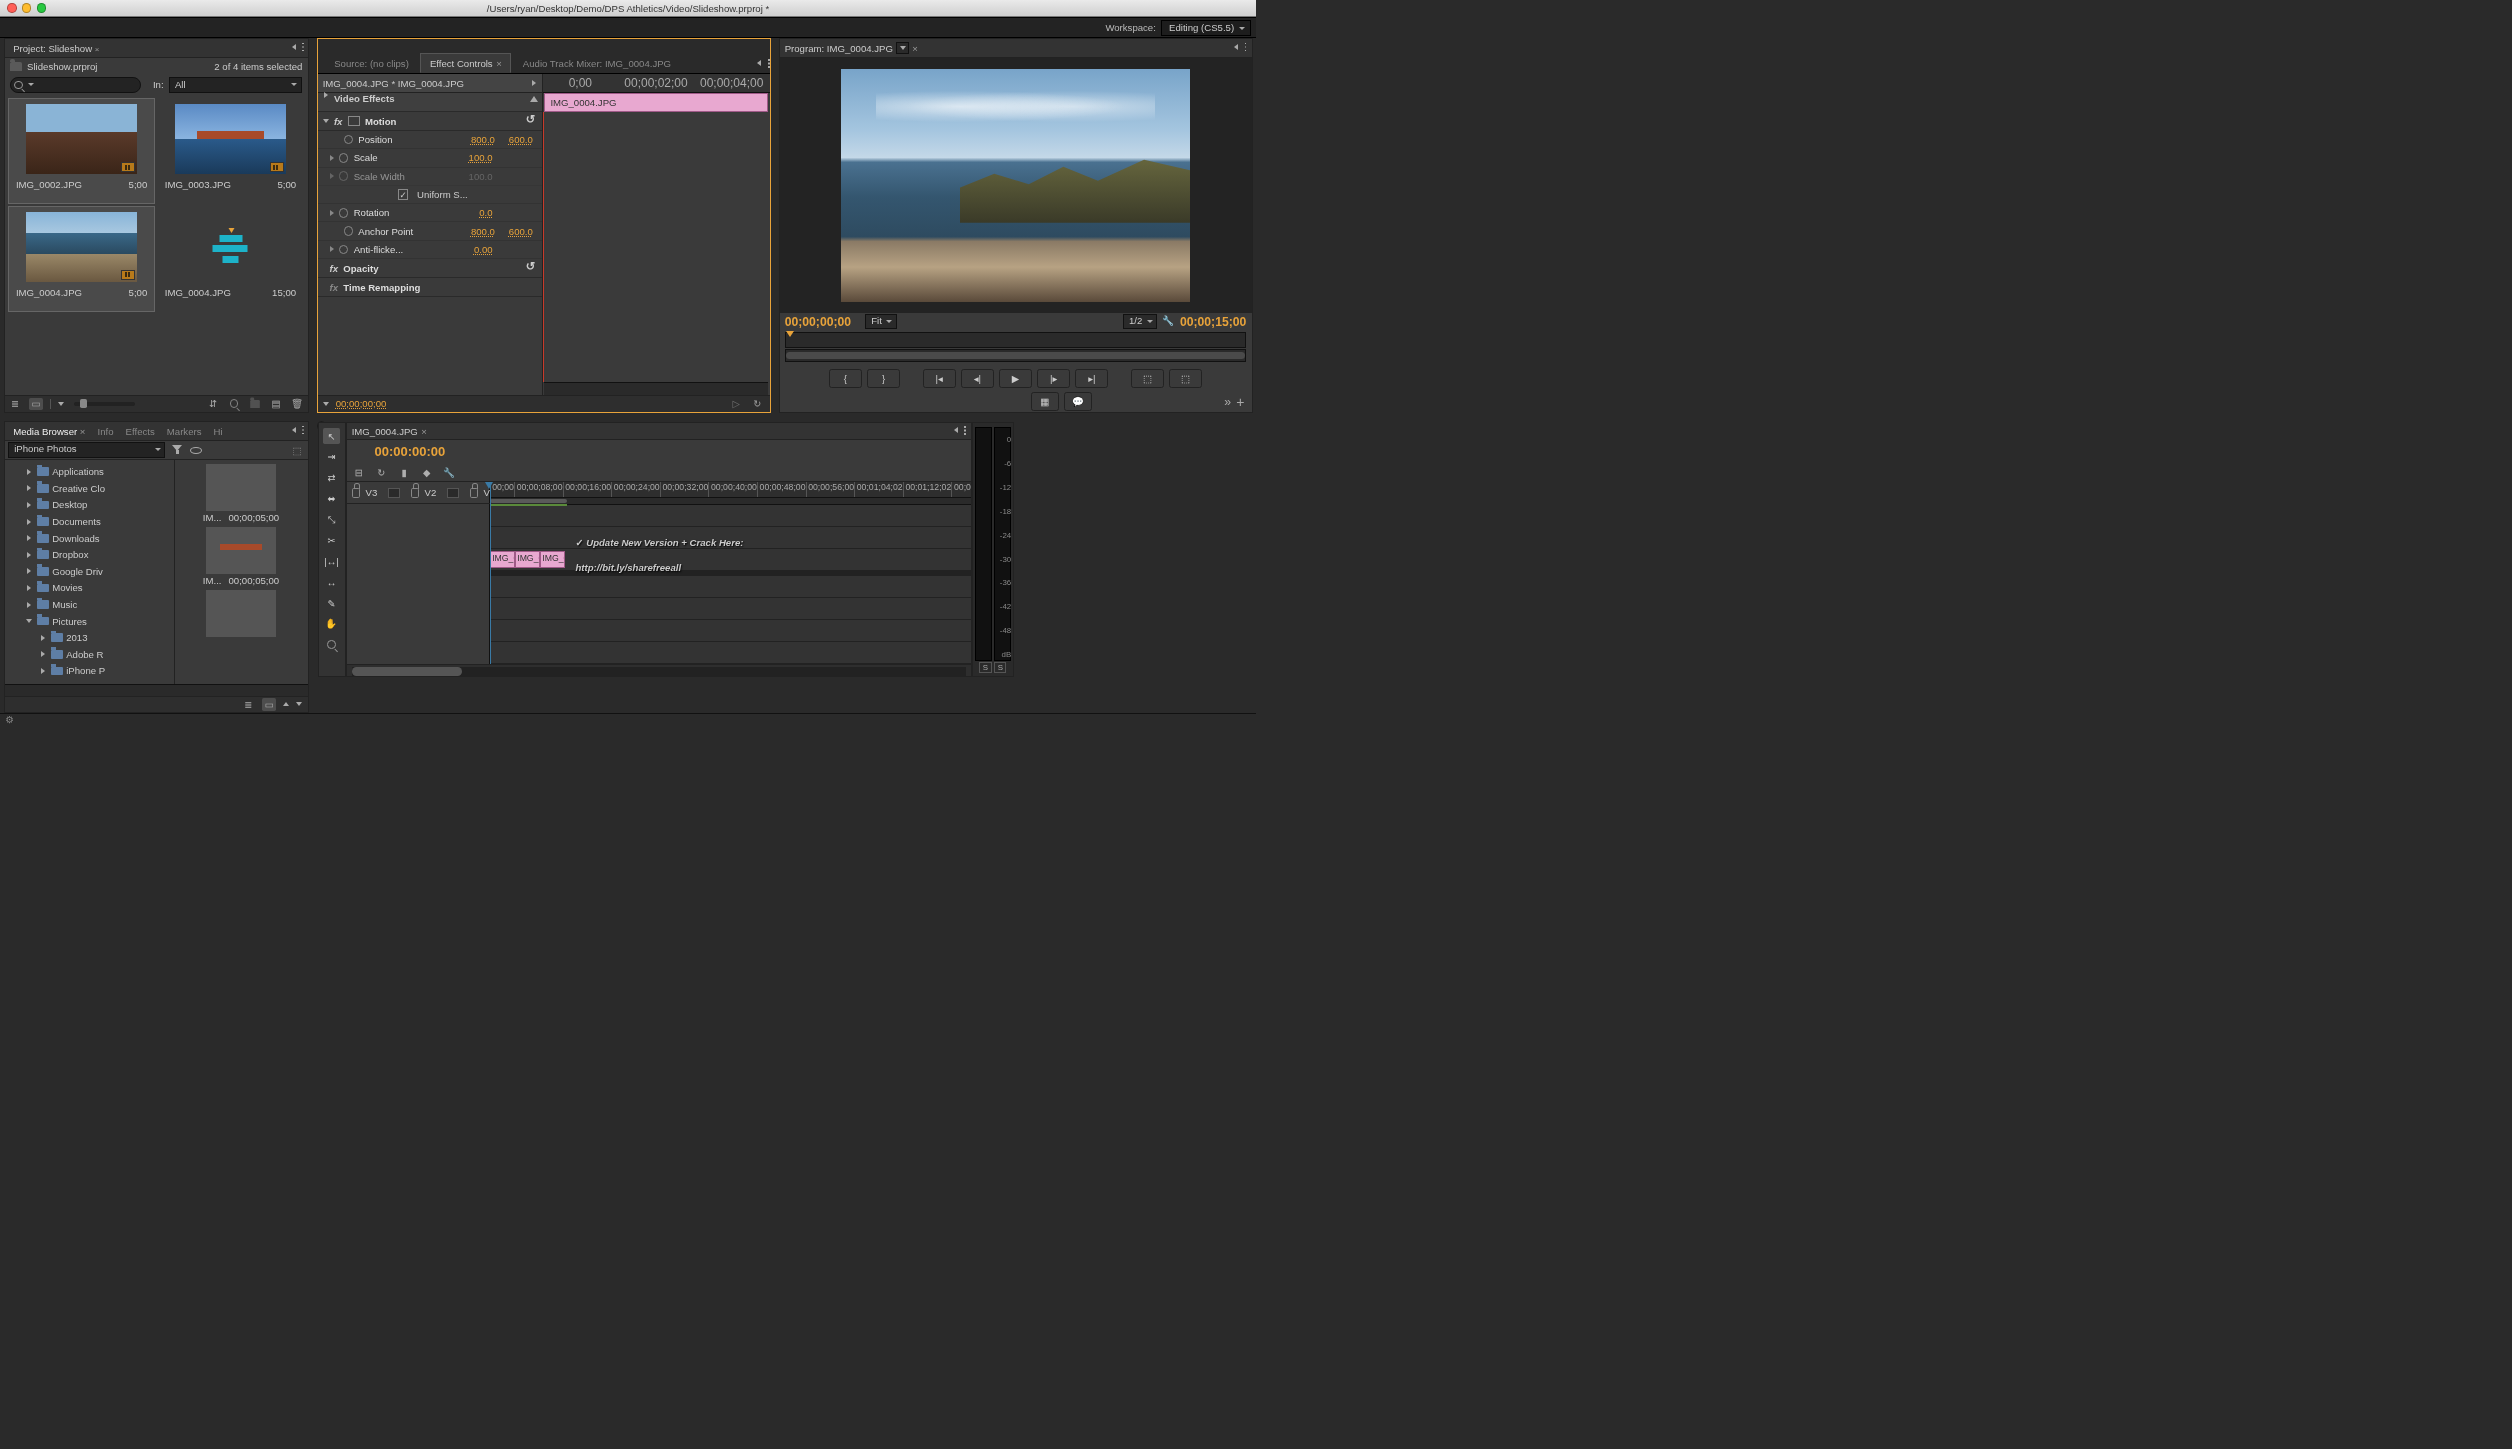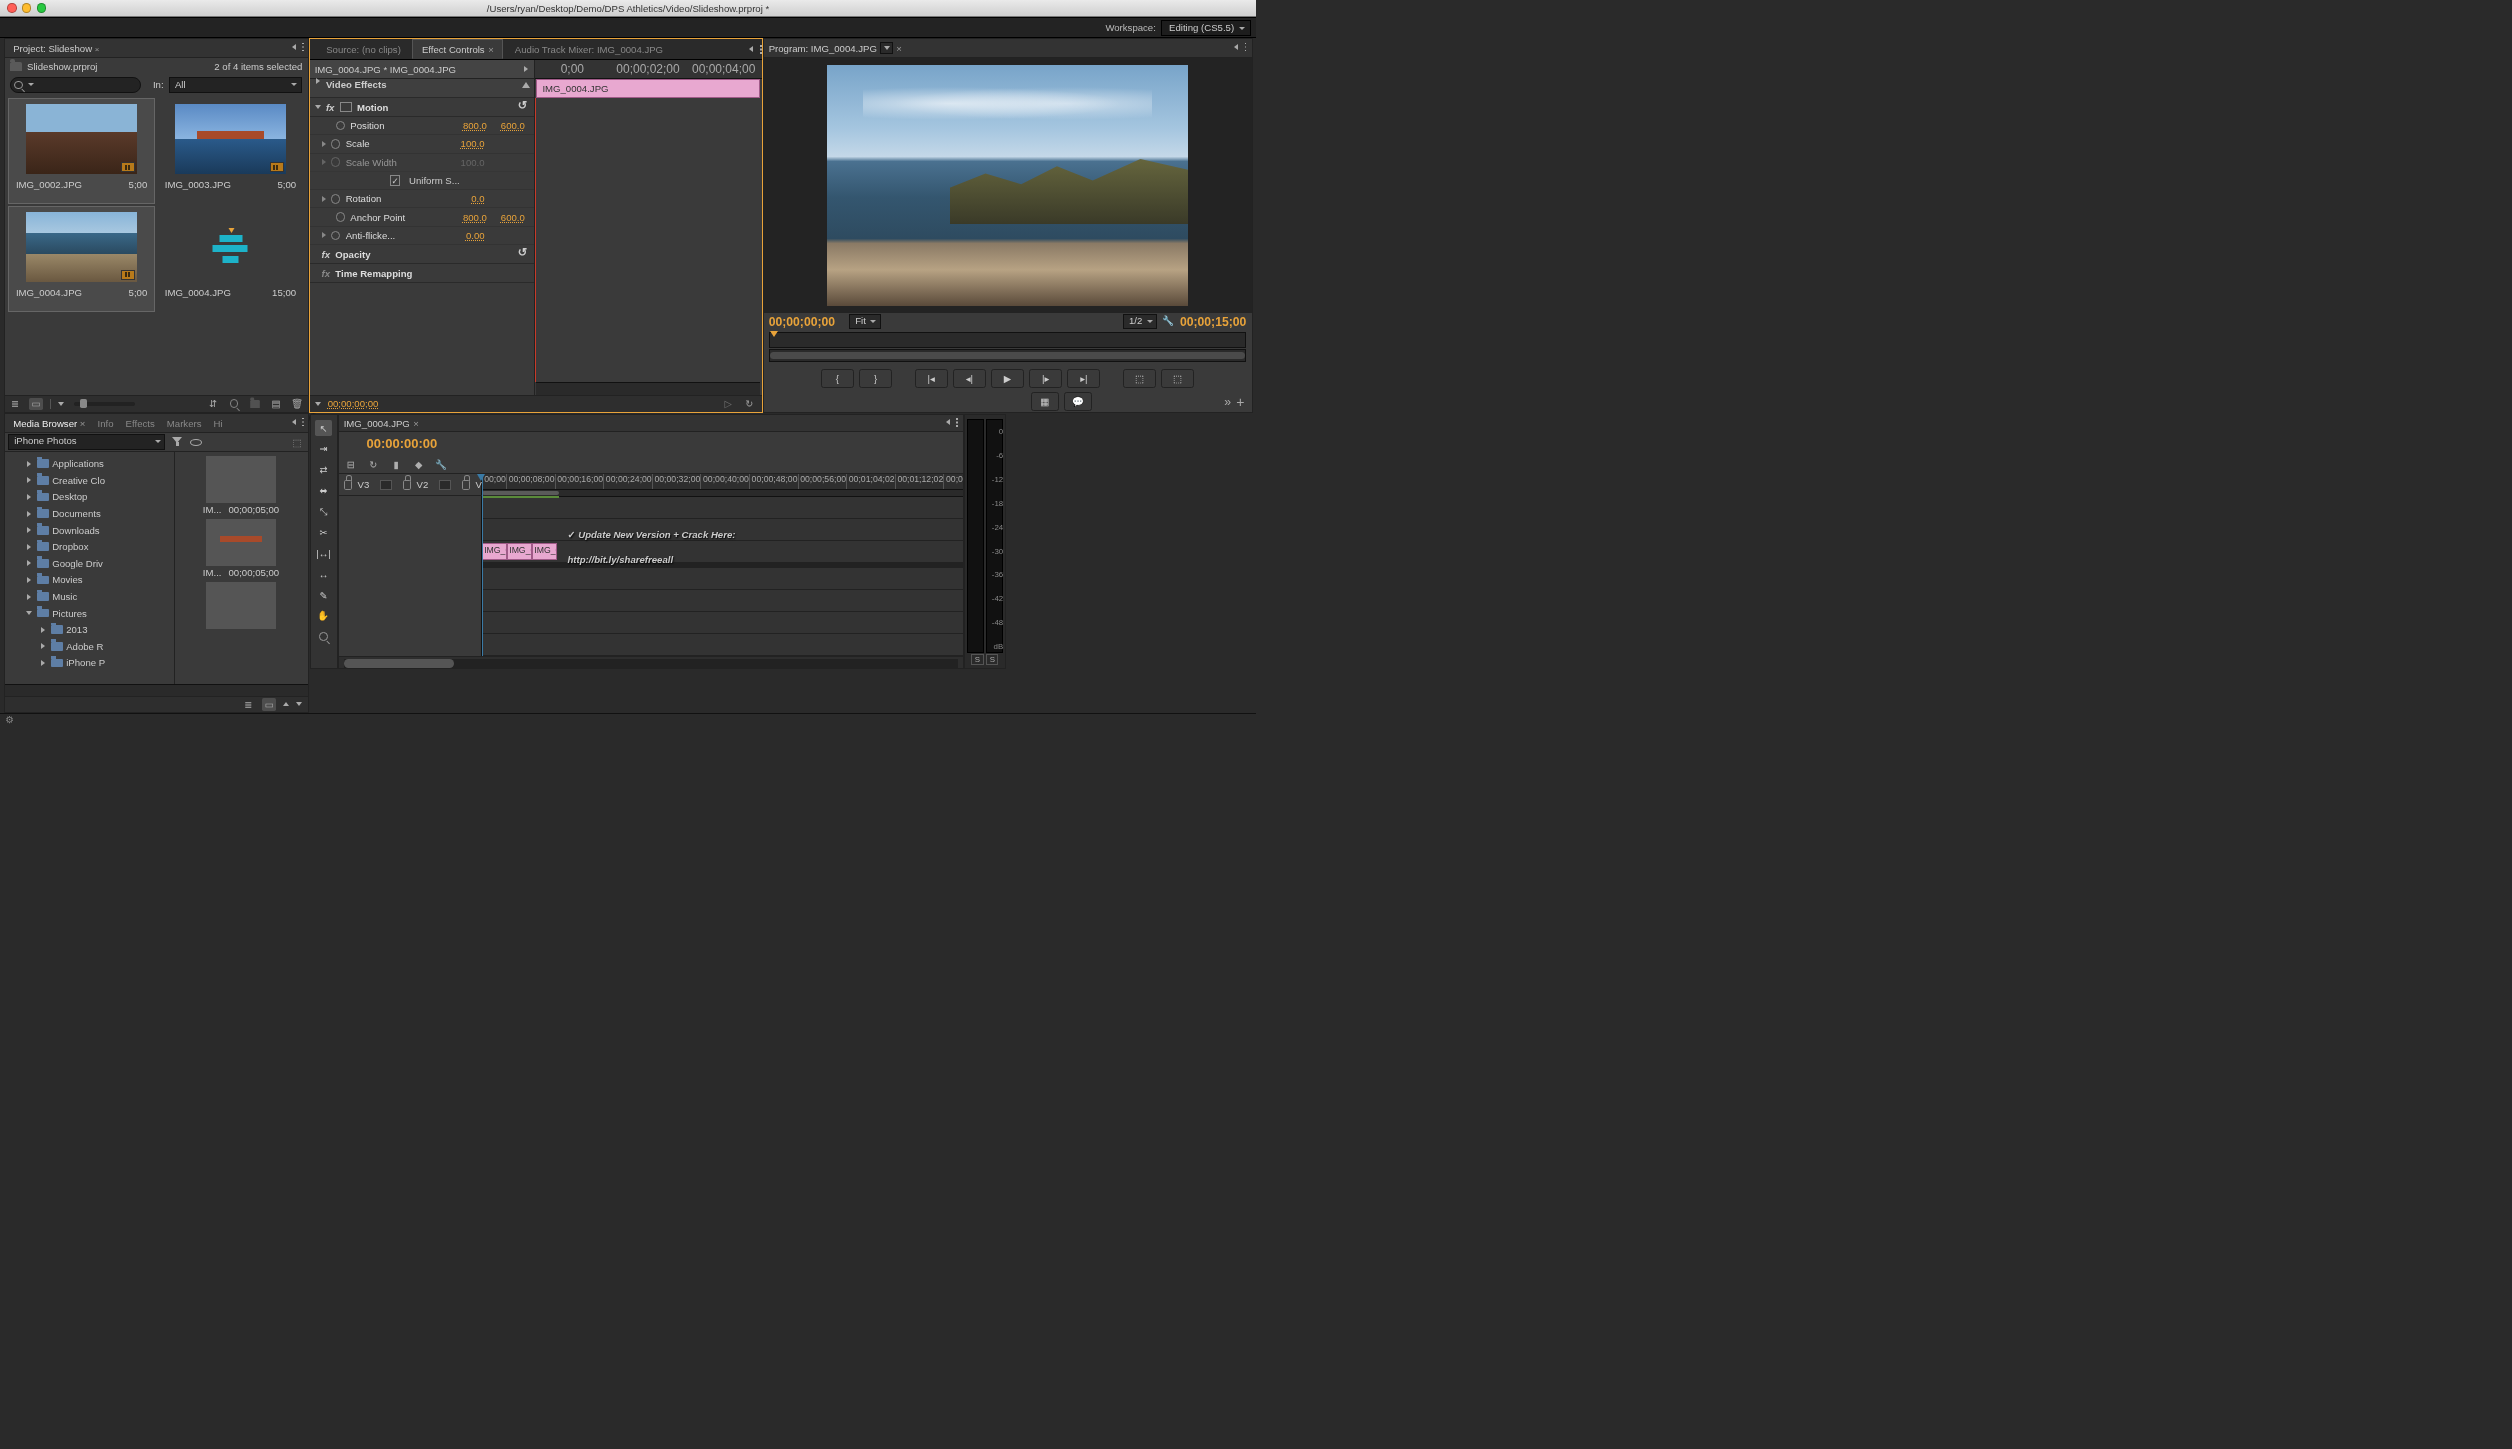--- a/index.html
+++ b/index.html
@@ -11,21 +11,21 @@
 .tl { width:9.6px; height:9.6px; border-radius:50%; border:0.9px solid rgba(0,0,0,.3);}
 .tl.r{background:#ff5f57}.tl.y{background:#febc2e}.tl.g{background:#28c840}
 .titlebar .title{ position:absolute; left:0; right:0; text-align:center; color:#333; font-size:9.6px;}
 
 
 .wsbar { height:21px; background:#232323; border-top:0.9px solid #000; border-bottom:0.9px solid #000; display:flex; justify-content:flex-end; align-items:center; padding-right:5.2px; gap:5.2px;}
 .wsbar .lbl{color:#bbb}
 .wsbar .sel{background:#1d1d1d;border:0.9px solid #000;padding:1.7px 15.7px 1.7px 7px;position:relative;color:#ccc}
 .wsbar .sel:after{content:"";position:absolute;right:4.4px;top:6.1px;width:0;height:0;border-left:3.5px solid transparent;border-right:3.5px solid transparent;border-top:3.5px solid #aaa}
 
-.main { position:absolute; top:38px; left:3.5px; right:3.5px; bottom:12.2px; display:grid; grid-template-columns: 305px 454px 1fr; grid-template-rows: 375px 1fr; gap:0;}
+.main { position:absolute; top:38px; left:3.5px; right:3.5px; bottom:12.2px; display:grid; grid-template-columns: 305px 454px 1fr; grid-template-rows: 375px 1fr; gap:8px;}
 .panel { background:#3a3a3a; border:0.9px solid #222; position:relative; display:flex; flex-direction:column;}
 
 
 .tabbar { display:flex; align-items:center; height:19px; padding:0 3.5px; gap:8.7px; border-bottom:0.9px solid #222; background:#333;}
 .tab { padding:2.6px 5.2px; color:#ccc; position:relative;}
 .tab.active { color:#eee;}
 .tab .x{ font-size:7.9px; color:#999; margin-left:2.6px;}
 .flyout { margin-left:auto; width:12.2px; height:10.5px; position:relative;}
 .flyout:before{content:"";position:absolute;left:0;top:0.9px;width:0;height:0;border-top:3.5px solid transparent;border-bottom:3.5px solid transparent;border-right:4.4px solid #aaa}
 .flyout:after{content:"";position:absolute;right:0;top:0;width:1.7px;height:1.7px;background:#aaa;box-shadow:0 3.5px #aaa,0 7px #aaa}
@@ -58,21 +58,21 @@
 .seq-ic .ph{position:absolute;left:15.7px;top:-7px;width:0;height:0;border-left:3.5px solid transparent;border-right:3.5px solid transparent;border-top:5.2px solid #e8a33a}
 
 .projfoot{height:17.4px;background:#2e2e2e;border-top:0.9px solid #222;display:flex;align-items:center;padding:0 3.5px;gap:7px}
 .ibtn{width:14px;height:12.2px;display:flex;align-items:center;justify-content:center;opacity:.8}
 .sep{width:0.9px;height:10.5px;background:#555}
 .tri{width:0;height:0;border-left:3.5px solid transparent;border-right:3.5px solid transparent;border-top:4.4px solid #aaa}
 .slider{flex:0 0 61px;height:3.5px;background:#222;border-radius:1.7px;position:relative;margin:0 3.5px}
 .slider .knob{position:absolute;left:5.2px;top:-2.6px;width:7px;height:8.7px;background:#888;border-radius:1.7px}
 
 
-.ectabs{height:21px;display:flex;align-items:flex-end;background:#2a2a2a;padding-left:7px;border-bottom:0.9px solid #000}
+.ectabs{height:35px;display:flex;align-items:flex-end;background:#2a2a2a;padding-left:7px;border-bottom:0.9px solid #000}
 .ectab{padding:3.5px 8.7px;color:#888;border:0.9px solid transparent;margin-right:1.7px}
 .ectab.active{background:#3a3a3a;color:#eee;border:0.9px solid #555;border-bottom:0.9px solid #3a3a3a}
 .ecsplit{flex:1;display:grid;grid-template-columns:225px 1fr}
 .ecleft{border-right:0.9px solid #222;display:flex;flex-direction:column}
 .echead{height:19px;background:#444;display:flex;align-items:center;padding:0 5.2px;border-bottom:0.9px solid #222}
 .echead .tri-r{width:0;height:0;border-top:3.5px solid transparent;border-bottom:3.5px solid transparent;border-left:4.4px solid #aaa;margin-left:auto}
 .ecsection{height:19px;background:#3f3f3f;display:flex;align-items:flex-start;padding:0 5.2px;border-bottom:0.9px solid #2a2a2a;font-weight:bold;color:#ddd}
 .ecsection .tri-d{width:0;height:0;border-left:3.5px solid transparent;border-right:3.5px solid transparent;border-top:4.4px solid #aaa;margin-right:5.2px}
 .ecurve{position:absolute;right:3.5px;width:12.2px;height:12.2px}
 .ecurve:before{content:"↺";color:#ccc;font-size:11.3px;position:absolute;left:0;top:-1.7px}

